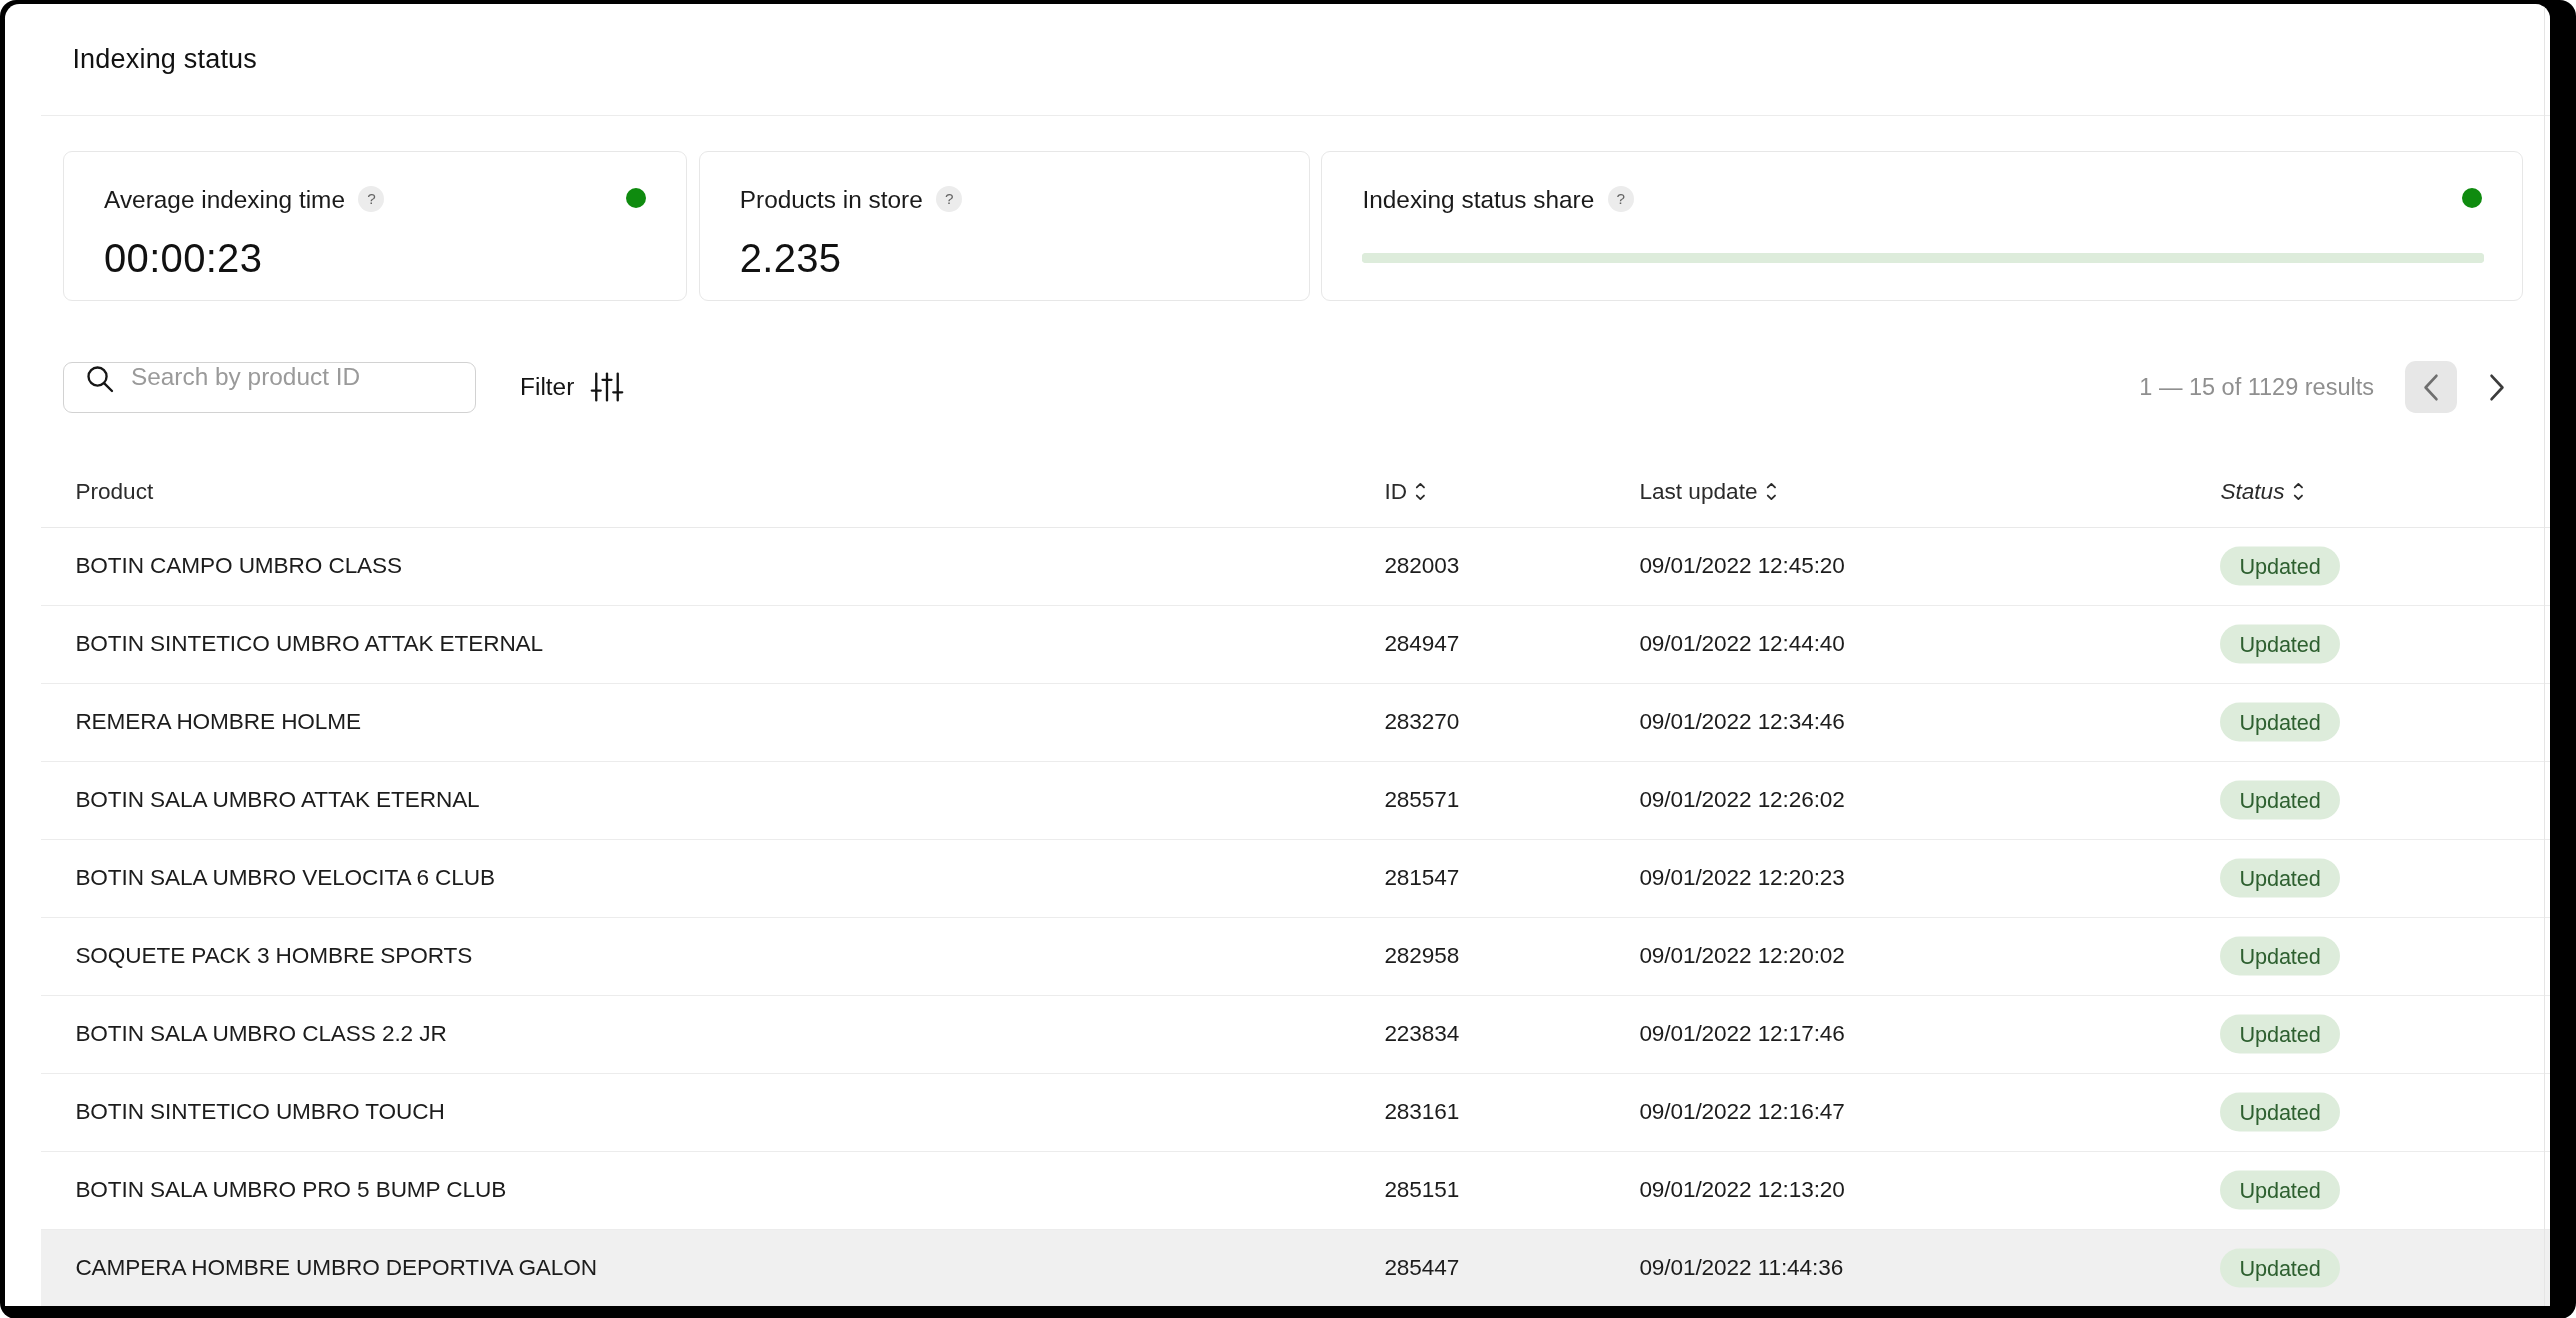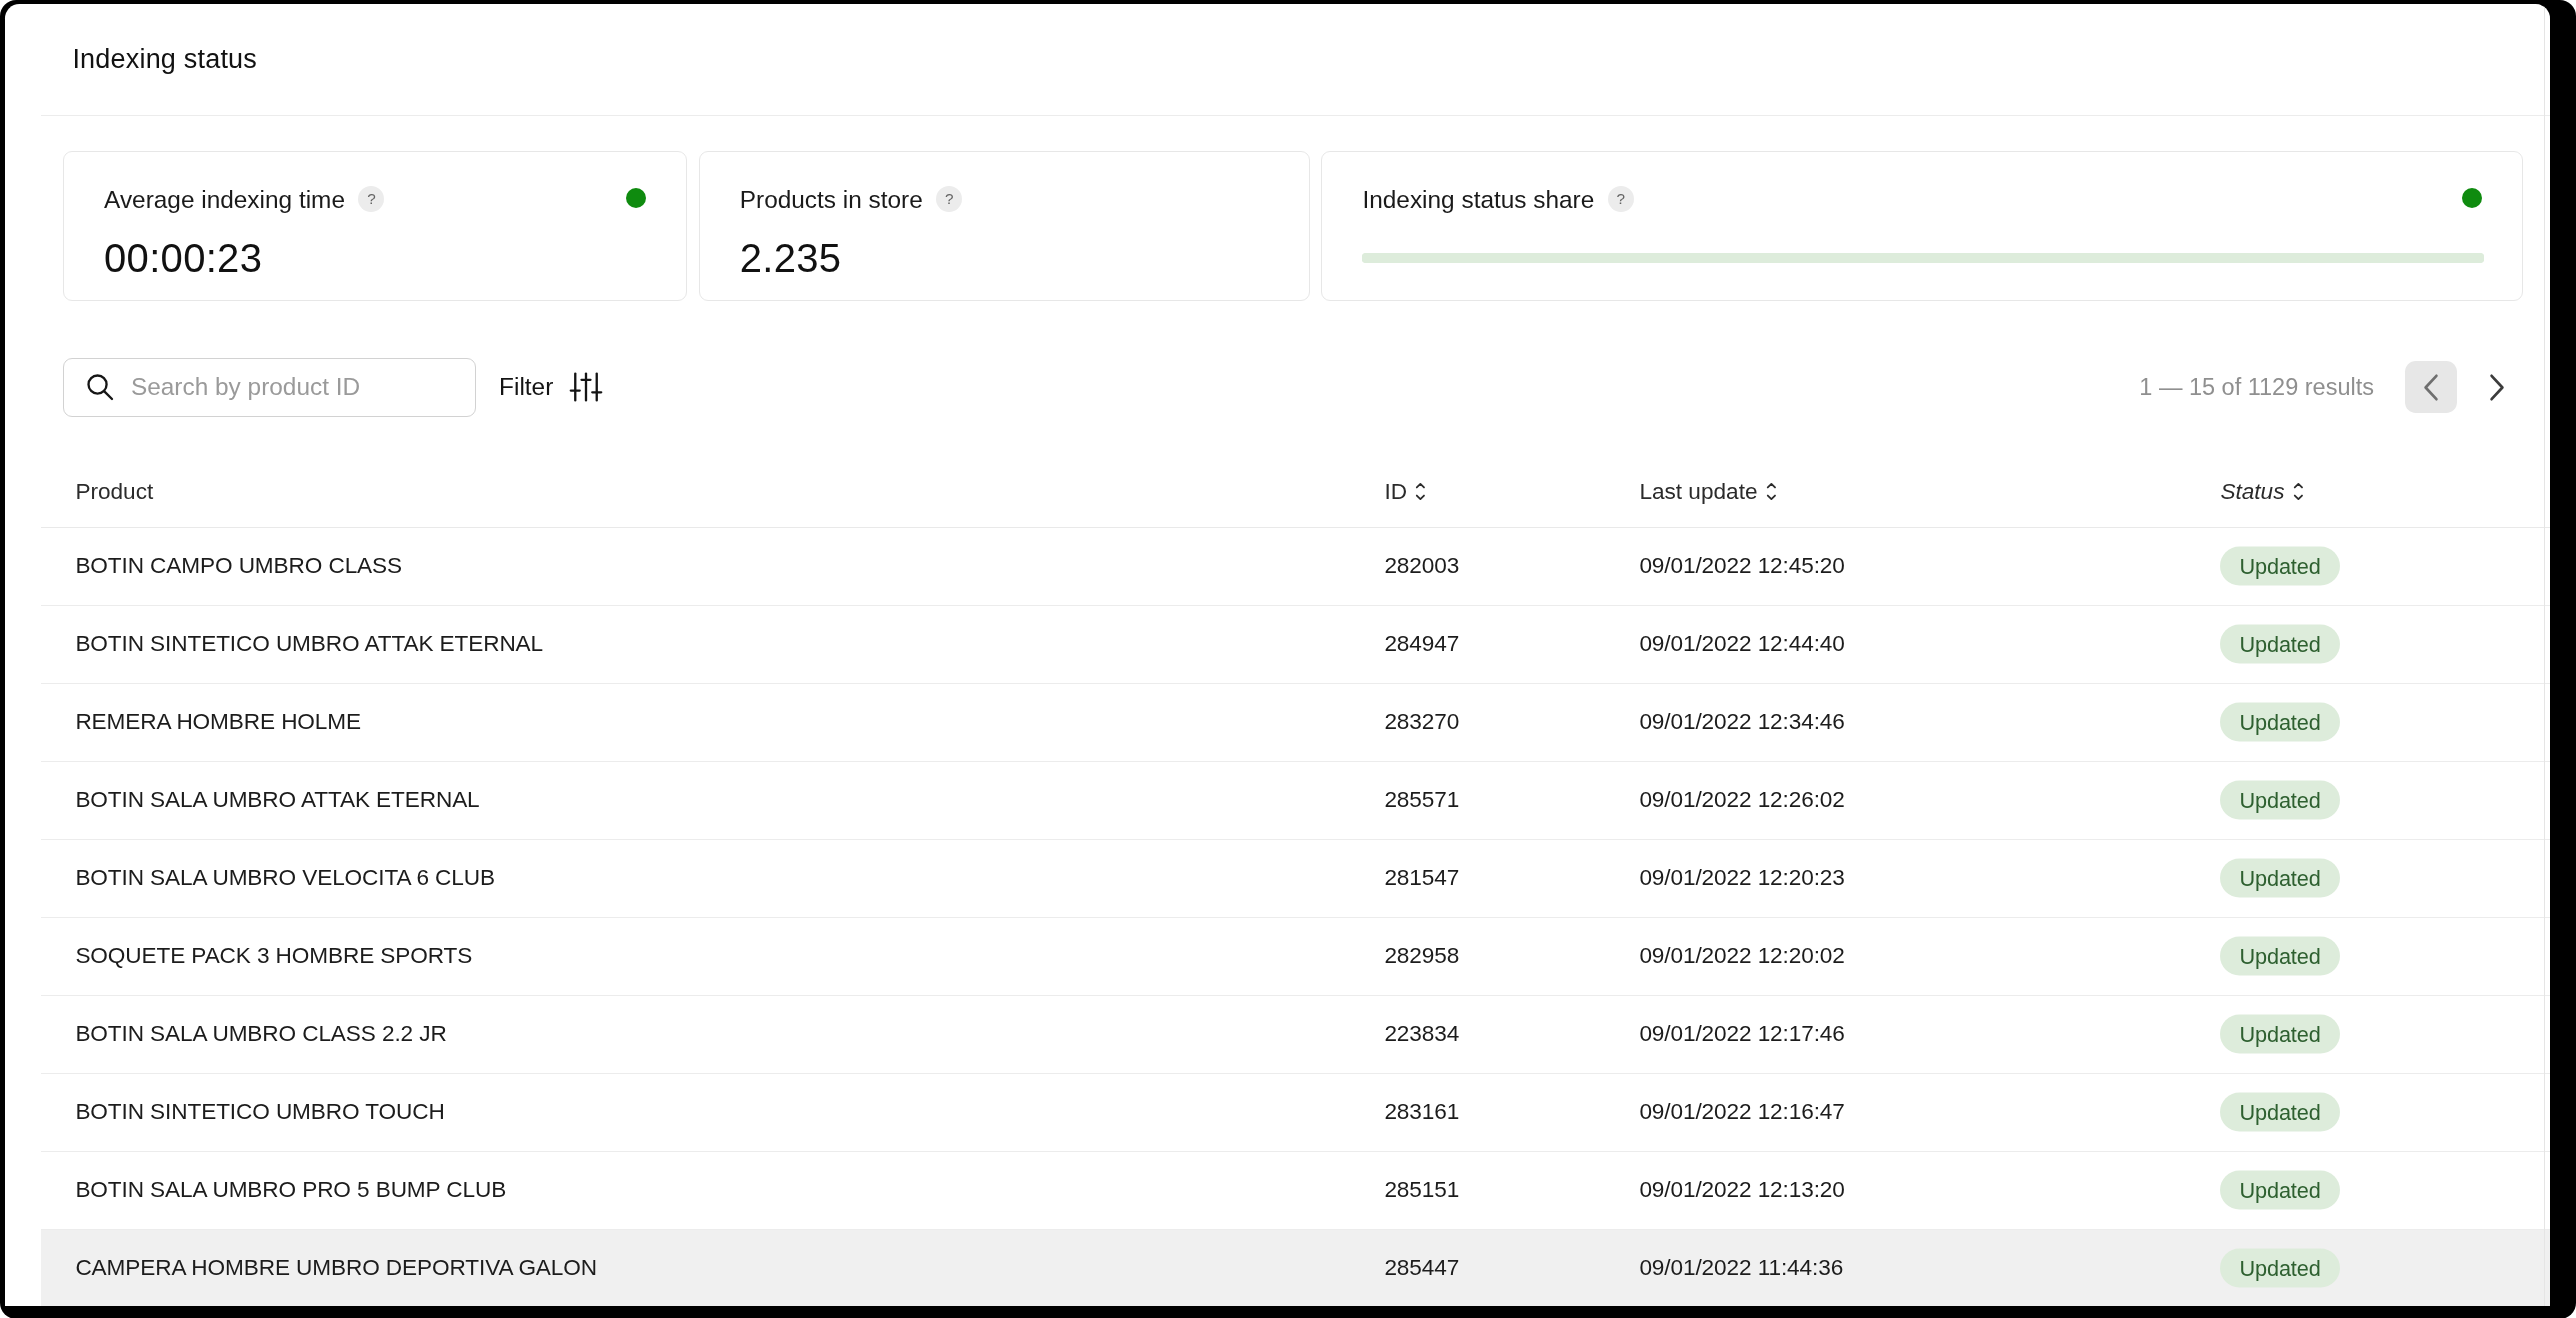--- a/index.html
+++ b/index.html
@@ -27,26 +27,26 @@
   .help { width:26px; height:26px; border-radius:50%; background:#ececec; color:#636363;
           font-size:15.3px; display:flex; align-items:center; justify-content:center; cursor:pointer; }
   .dot { position:absolute; top:36px; right:40px; width:20px; height:20px; border-radius:50%;
          background:var(--accent-green,#0f8b0f); }
   .card-value { margin-top:22.6px; font-size:40px; font-weight:500; color:#111; letter-spacing:0.3px; }
   .bar-track { position:absolute; left:40px; right:38px; top:101px; height:10.8px; border-radius:2.7px; overflow:hidden; }
   .bar-fill { height:100%; border-radius:2.7px; background:var(--progress-bar,#ddecdb); }
 
   
   .toolbar { display:flex; align-items:center; margin:54px 27px 0 21.7px; height:65px; }
-  .search { width:413px; height:59px; border:0.9px solid #d2d2d2; border-radius:9px;
-            display:flex; align-items:center; padding:0 16.2px 0 20px; gap:14.4px; background:#fff; }
+  .search { width:413px; height:51px; border:0.9px solid #d2d2d2; border-radius:9px;
+            display:flex; align-items:flex-start; padding:0 16.2px 0 20px; gap:14.4px; background:#fff; }
   .search input { border:none; outline:none; flex:1; font-size:24.4px; color:#1a1a1a;
                   font-family:inherit; background:transparent; }
   .search input::placeholder { color:#9a9a9a; }
-  .filter { display:flex; align-items:center; gap:15.3px; margin-left:23px; cursor:pointer; }
+  .filter { display:flex; align-items:center; gap:15.3px; margin-left:44px; cursor:pointer; }
   .filter-label { font-size:24.4px; font-weight:500; color:#141414; }
   .tb-spacer { flex:1; }
   .results { font-size:23.5px; color:#8f8f8f; margin-right:31px; }
   .pg-btn { width:52px; height:52px; border-radius:10.8px; display:flex; align-items:center;
             justify-content:center; cursor:pointer; background:transparent; border:none; }
   .pg-btn.disabled { background:#e7e7e7; cursor:default; }
   .pg-btn + .pg-btn { margin-left:14.4px; }
 
   
   .thead { position:relative; height:108px; border-bottom:0.9px solid #e9e9e9; }

